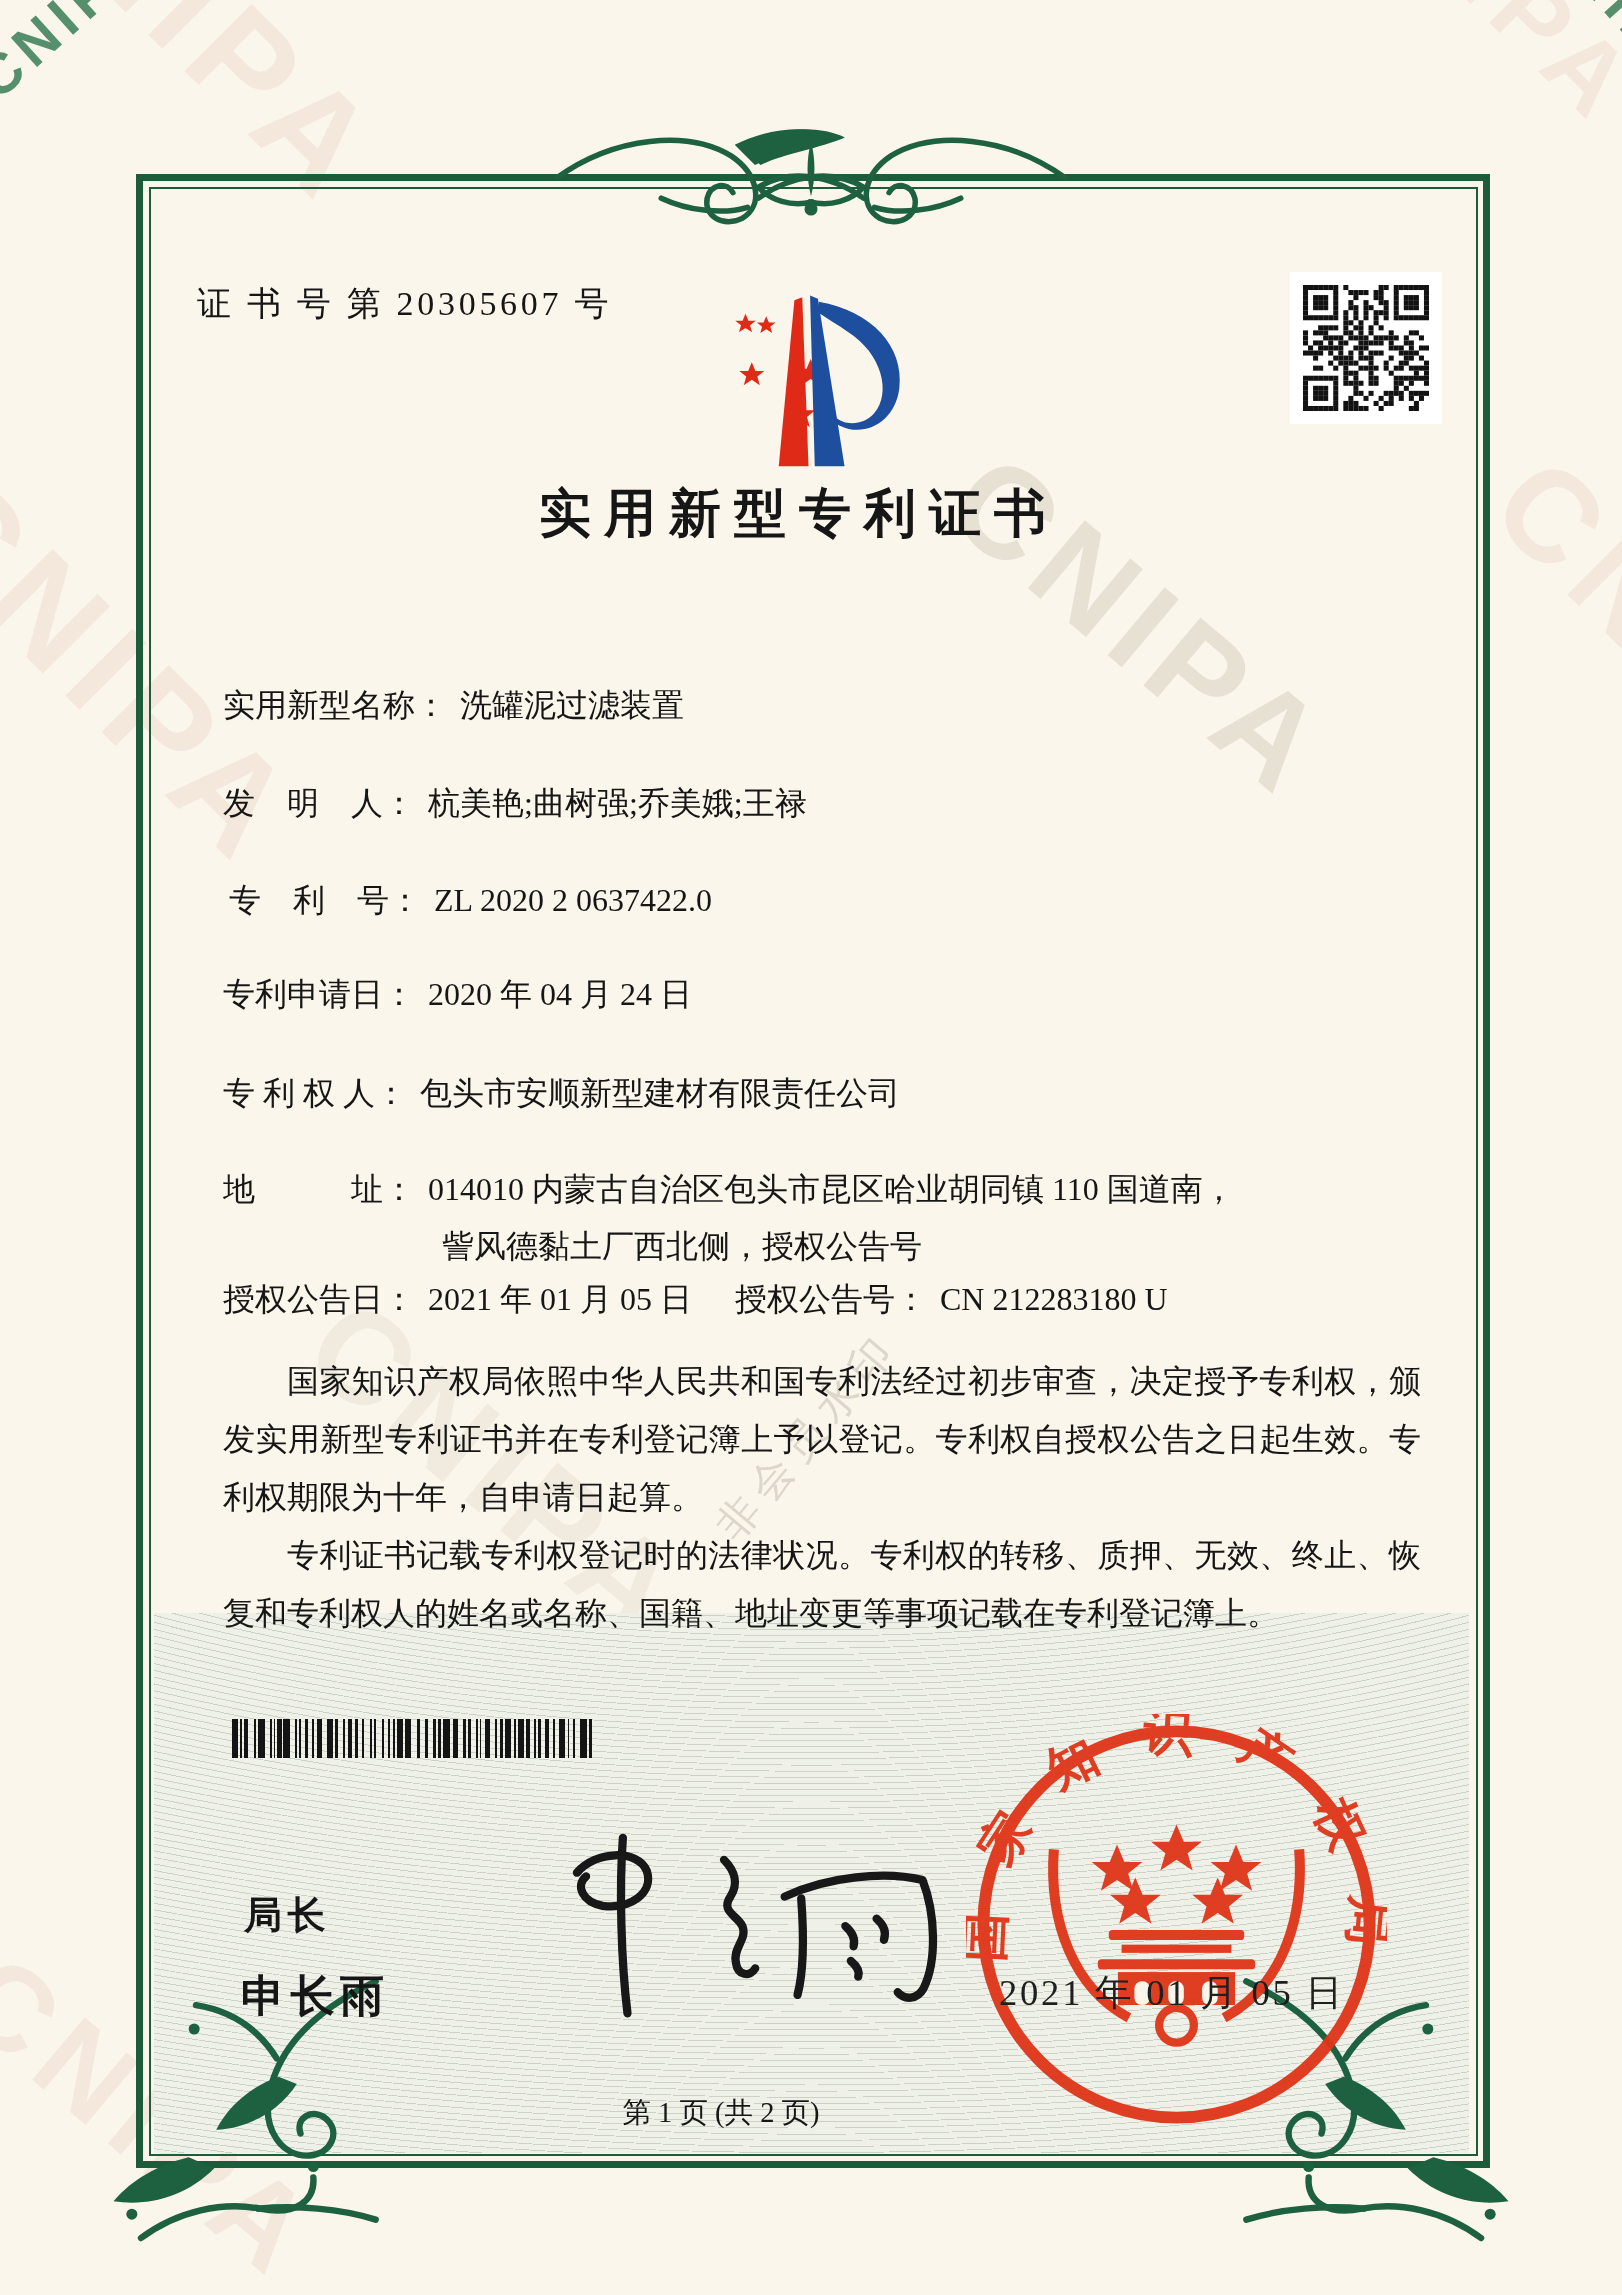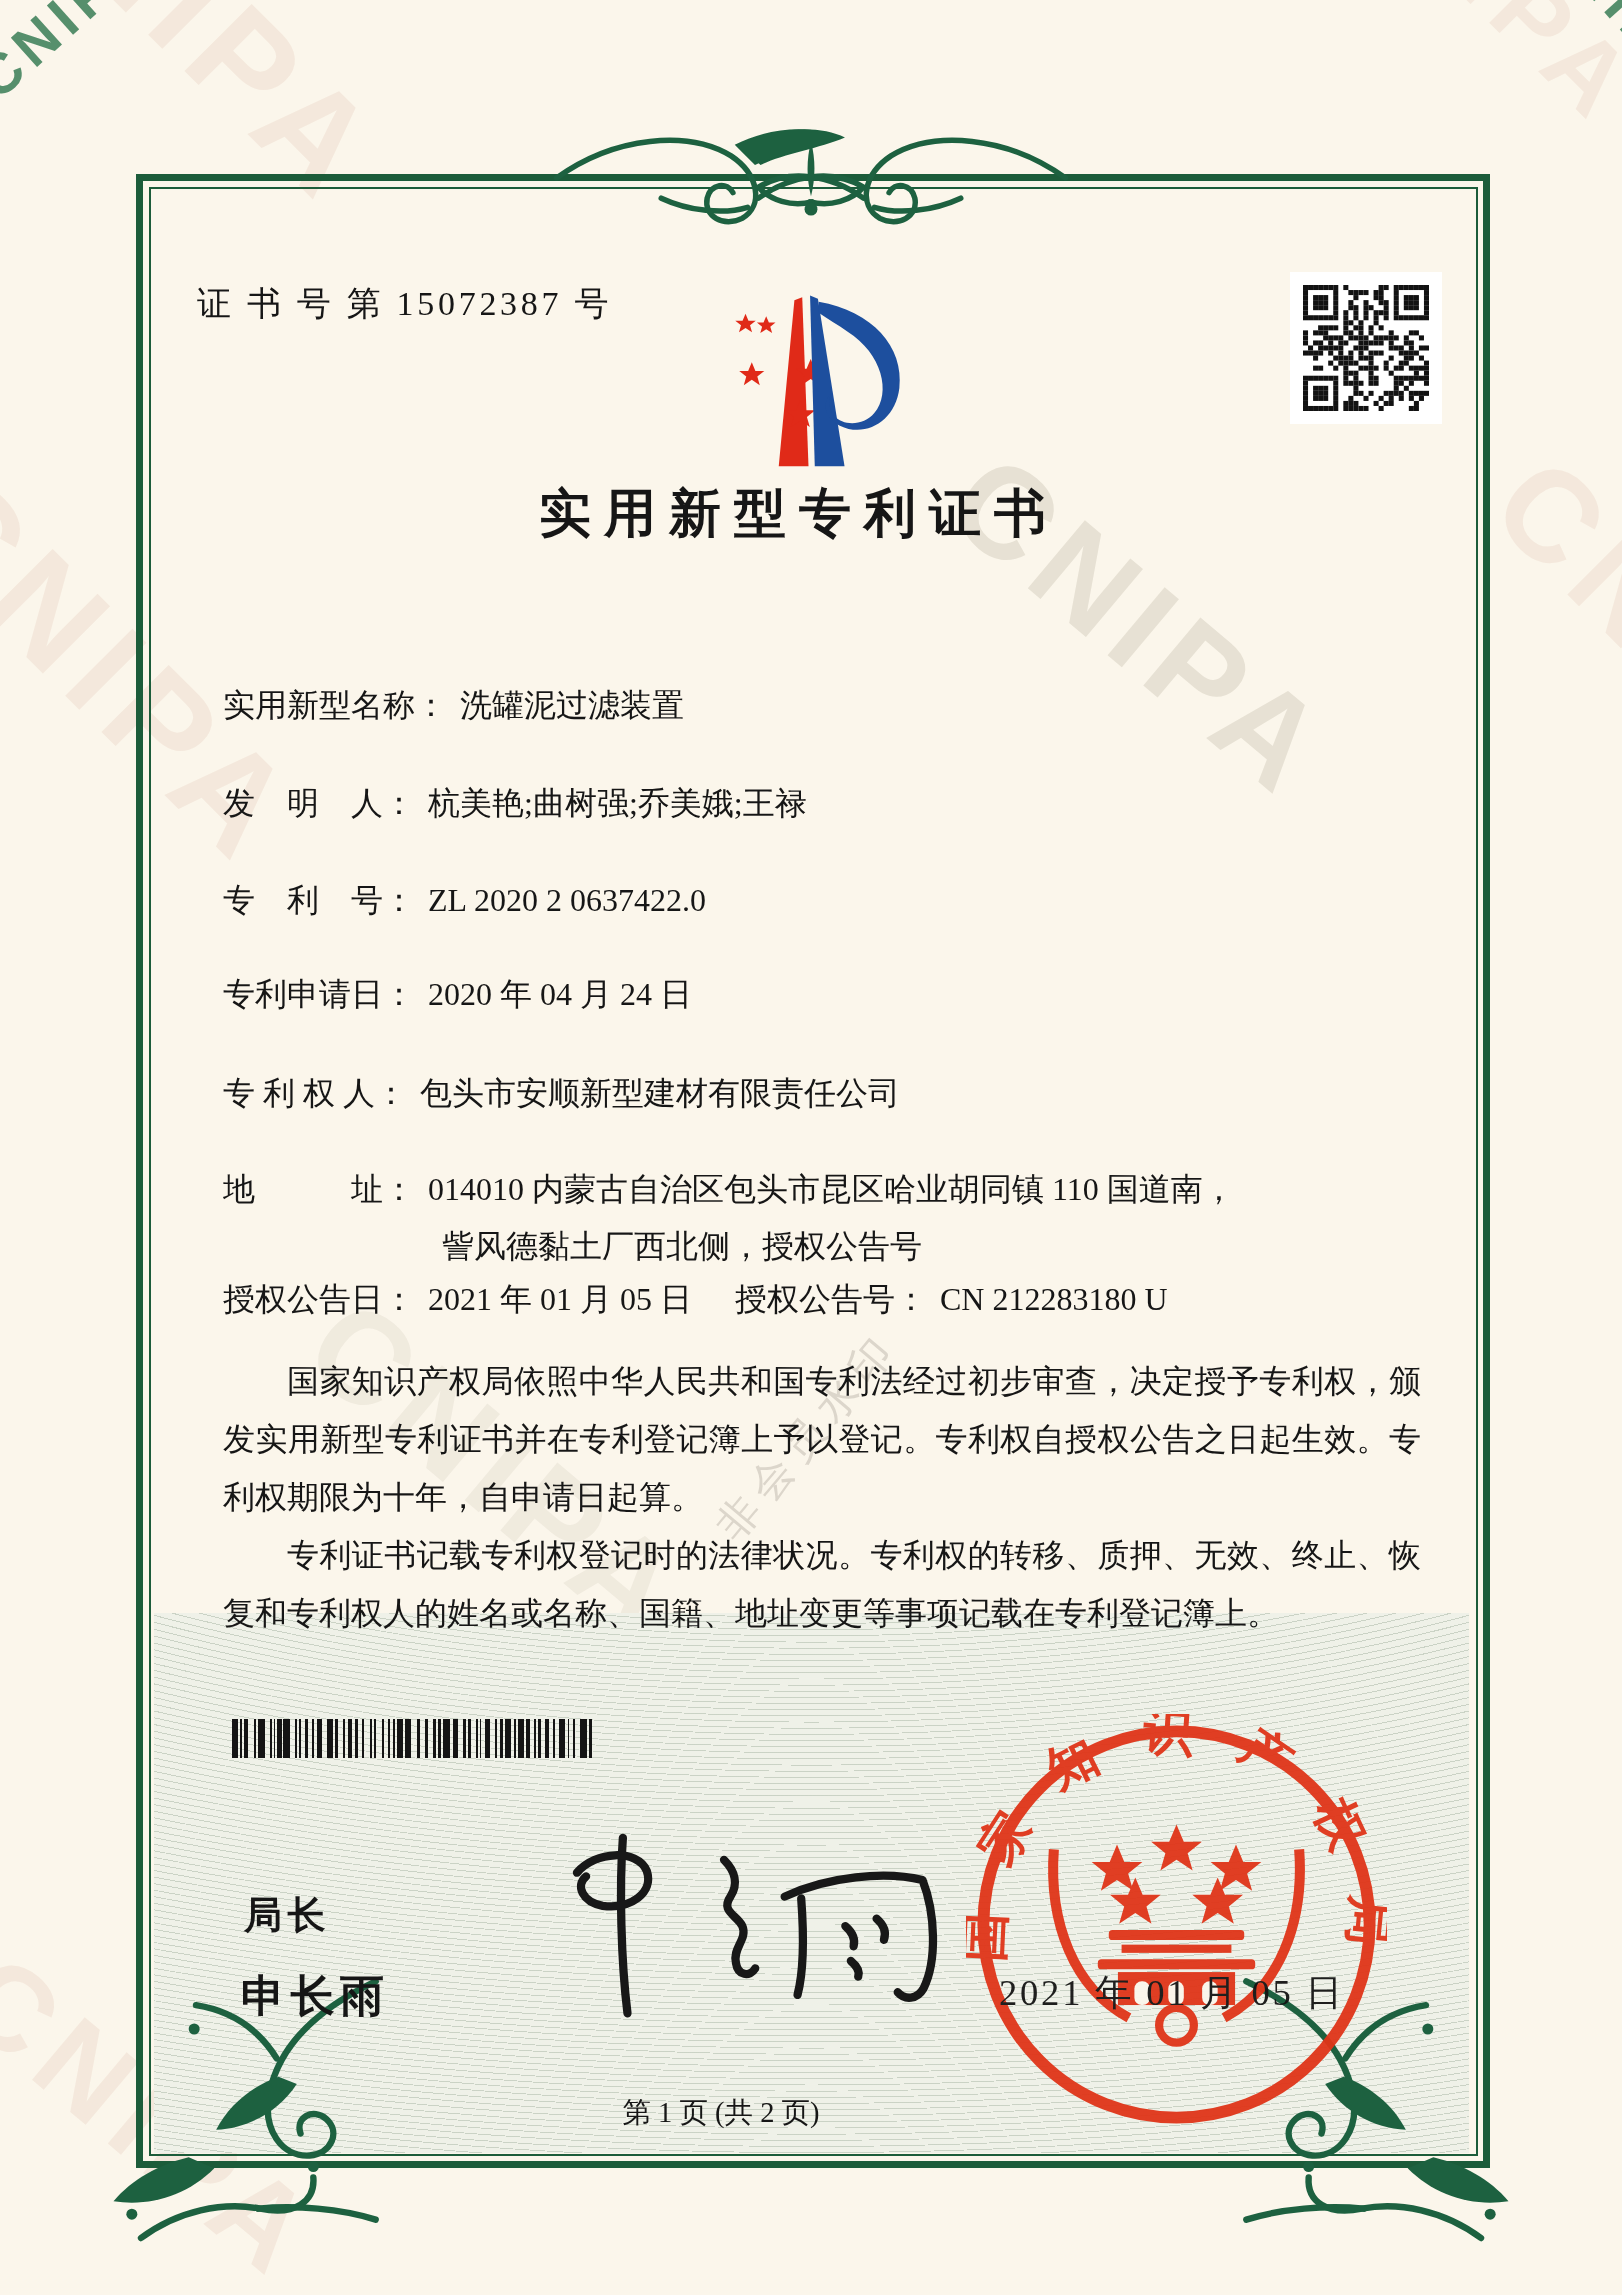--- a/index.html
+++ b/index.html
@@ -109,21 +109,21 @@
     </g>
     <g fill="#1d6140" stroke="none">
       <path d="M142,212 C112,242 72,254 32,248 C52,224 82,208 114,200 Z"></path>
       <path d="M232,120 C212,150 180,168 144,170 C158,142 184,122 212,112 Z"></path>
       <circle cx="250" cy="210" r="6"></circle>
         <circle cx="120" cy="60" r="6"></circle>
         <circle cx="52" cy="262" r="6"></circle>
     </g>
   </svg>
 
-  <div class="certno">证 书 号 第 15072387 号</div>
+  <div class="certno">证 书 号 第 20305607 号</div>
 
   <svg class="logo" width="235" height="195" viewBox="0 0 300 248">
     <g fill="#e02a18">
       <path d="M132,28 L142,24 L150,240 L112,240 Z"></path>
       <path id="star" d="M0,-13 L3.8,-4 L13.2,-4 L5.8,2 L8.4,11 L0,5.4 L-8.4,11 L-5.8,2 L-13.2,-4 L-3.8,-4 Z" transform="translate(96,60) scale(0.9)"></path>
       <use href="#star" transform="translate(-36,-8) scale(1.1)"></use>
       <use href="#star" transform="translate(4,28) scale(1.55)"></use>
       <use href="#star" transform="translate(-52,42) scale(1.35)"></use>
       <use href="#star" transform="translate(-14,78) scale(1.6)"></use>
     </g>
@@ -455,21 +455,21 @@
     </div>
 
   <div class="title">实用新型专利证书</div>
 
   <div class="row" style="top:684px;">
     <span>实用新型名称：</span><span class="val">洗罐泥过滤装置</span>
   </div>
   <div class="row" style="top:782px;">
     <span>发　明　人：</span><span class="val">杭美艳;曲树强;乔美娥;王禄</span>
   </div>
-  <div class="row" style="top:879px;">
+  <div class="row" style="top:879px;margin-left:6px;">
     <span>专　利　号：</span><span class="val">ZL 2020 2 0637422.0</span>
   </div>
   <div class="row" style="top:973px;">
     <span>专利申请日：</span><span class="val">2020 年 04 月 24 日</span>
   </div>
   <div class="row" style="top:1072px;">
     <span>专 利 权 人：</span><span class="val">包头市安顺新型建材有限责任公司</span>
   </div>
   <div class="row" style="top:1168px;">
     <div>

